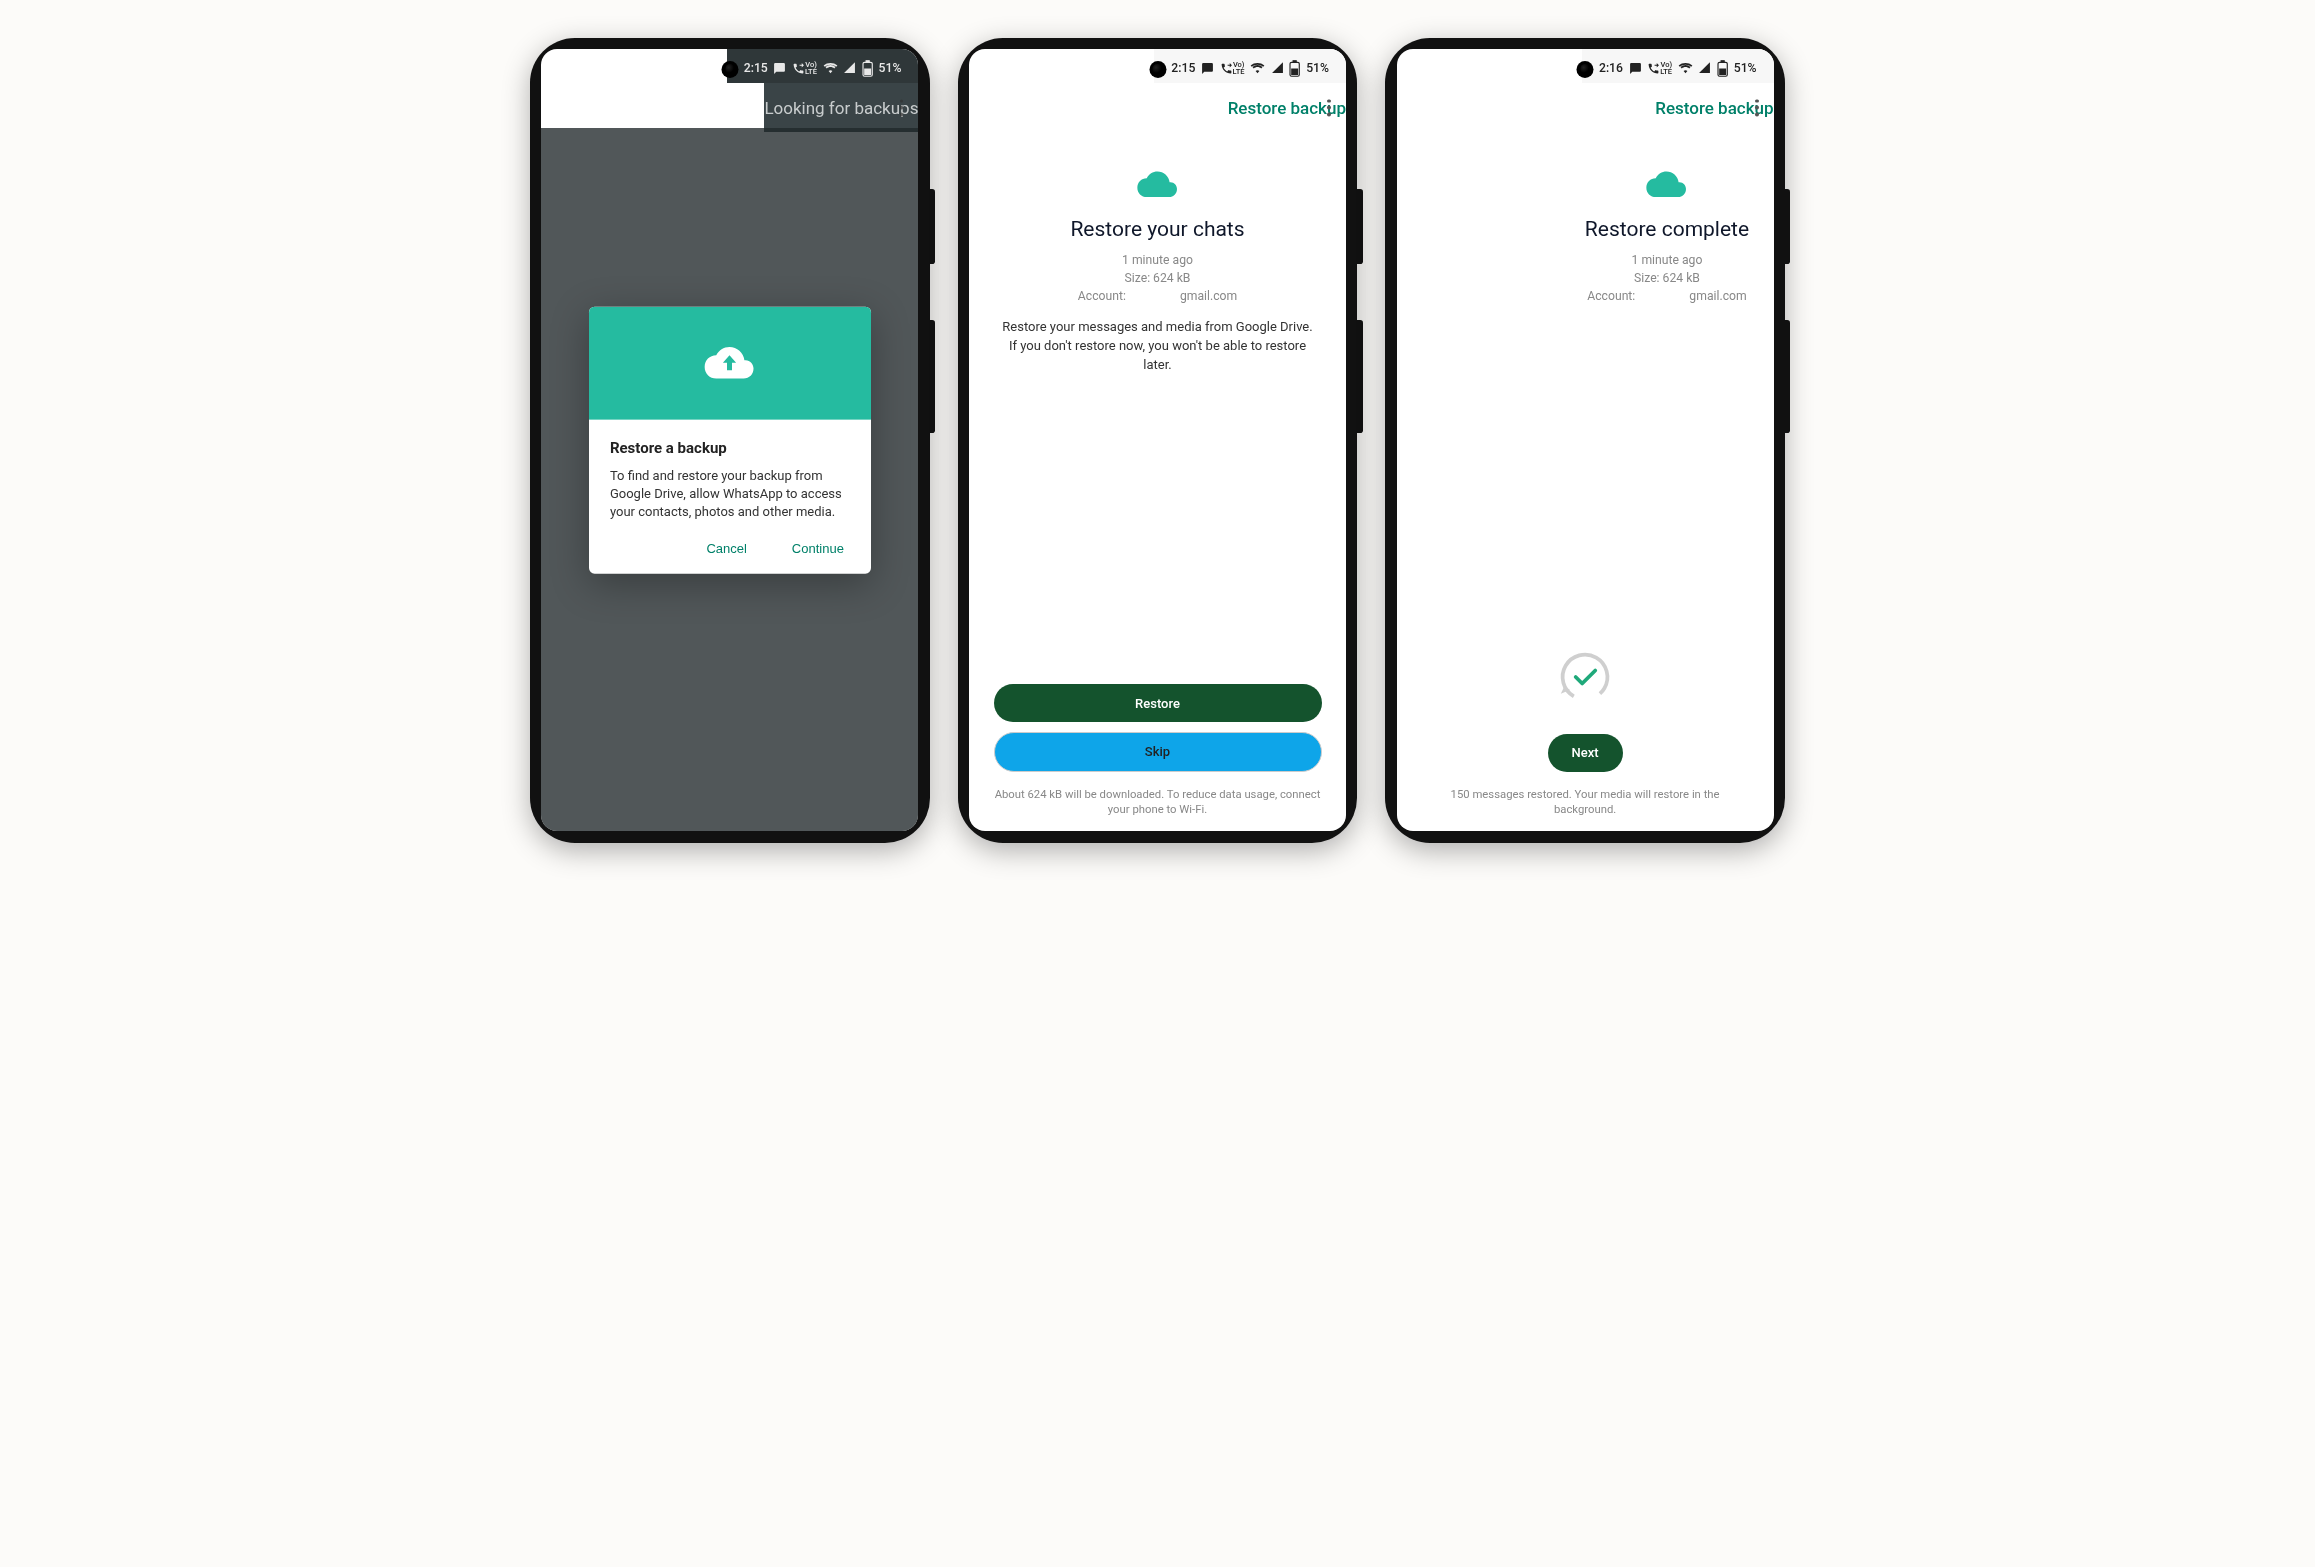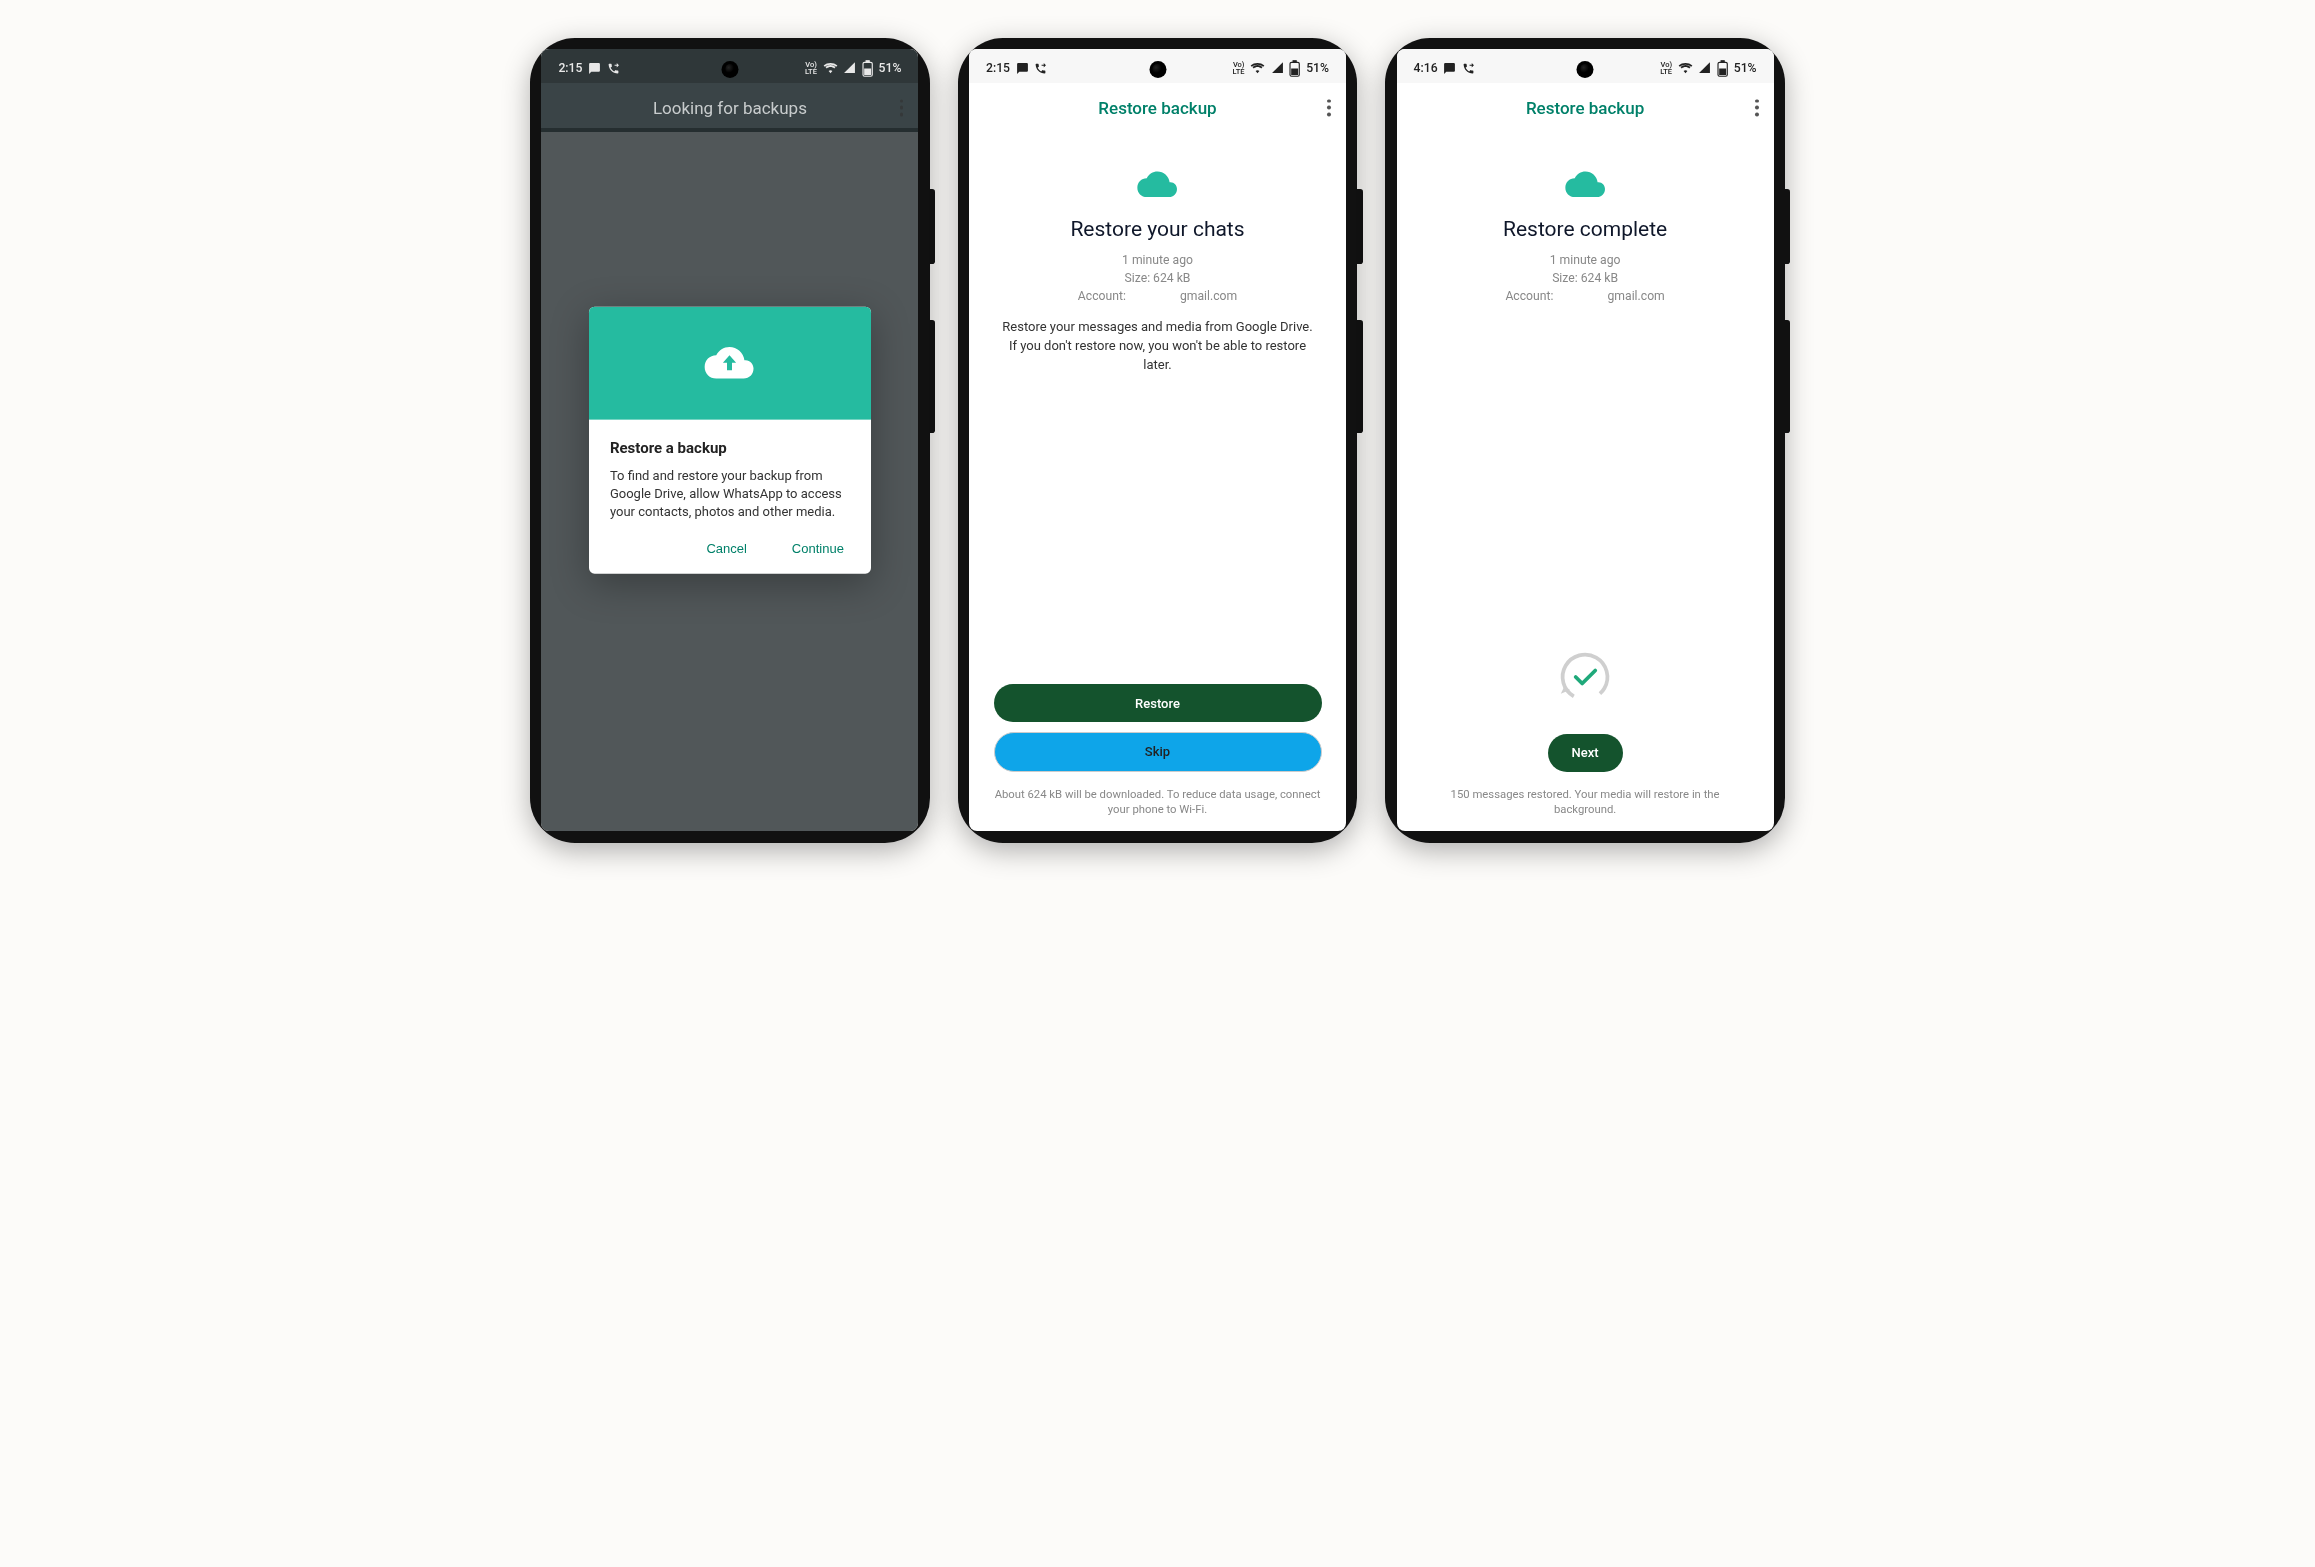--- a/index.html
+++ b/index.html
@@ -37,25 +37,26 @@
     right: -5.6px;
     width: 5.6px;
     height: 113px;
     background: #111;
     border-radius: 0 2.8px 2.8px 0;
     top: 282px;
   }
   .screen {
     width: 100%;
     height: 100%;
-    border-radius: 8px;
+    border-radius: 16px;
     overflow: hidden;
     position: relative;
     display: flex;
     flex-direction: column;
+    align-items: flex-end;
   }
   .screen.bg-white { background: #fff; }
   
   .camera {
     position: absolute;
     top: 11.3px;
     left: 50%;
     transform: translateX(-50%);
     width: 17px;
     height: 17px;
@@ -270,21 +271,21 @@
     </div>
   </div>
 </div>
 
 <div class="phone-frame">
   <div class="screen bg-white">
     <div class="camera"></div>
 
     <div class="status-bar light">
       <div class="status-left">
-        <span>4:16</span>
+        <span>2:16</span>
         <svg width="13" height="13" viewBox="0 0 24 24" fill="#222">
             <path d="M20 2H4a2 2 0 0 0-2 2v18l4-4h14a2 2 0 0 0 2-2V4a2 2 0 0 0-2-2z"></path>
           </svg>
         <svg width="13" height="13" viewBox="0 0 24 24" fill="#222">
             <path d="M6.6 10.8c1.4 2.8 3.8 5.1 6.6 6.6l2.2-2.2c.3-.3.7-.4 1-.2 1.1.4 2.4.6 3.6.6.6 0 1 .4 1 1V20c0 .6-.4 1-1 1C10.6 21 3 13.4 3 4c0-.6.4-1 1-1h3.5c.6 0 1 .4 1 1 0 1.2.2 2.5.6 3.6.1.4 0 .8-.3 1l-2.2 2.2zM18 2l4 4-4 4V7h-4V5h4V2z"></path>
           </svg>
       </div>
       <div class="status-right">
         <div class="lte">Vo)<br>LTE</div>
         <svg width="15" height="11.3" viewBox="0 0 24 18" fill="#222">

